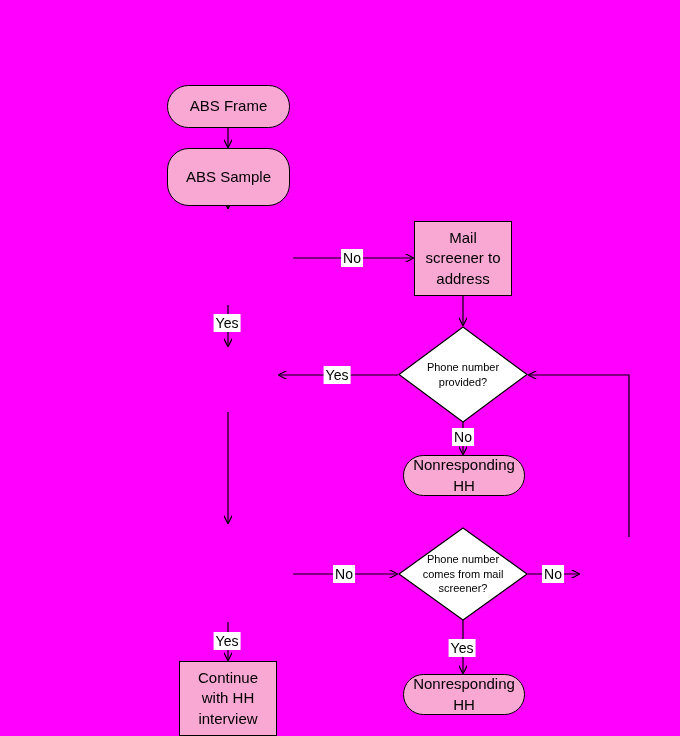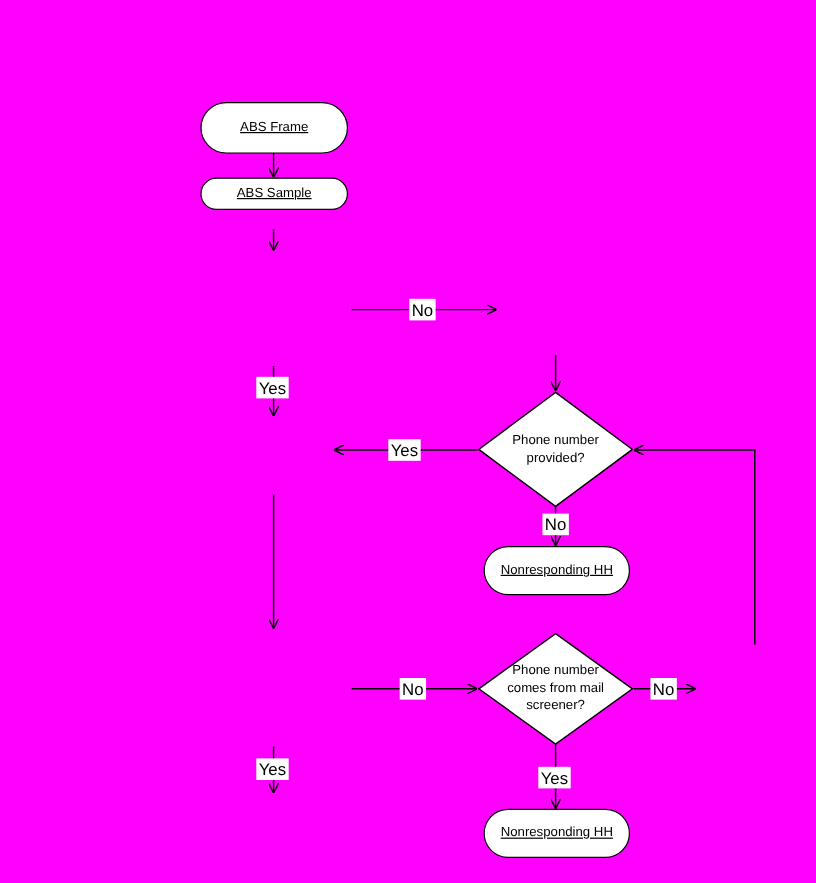--- a/index.html
+++ b/index.html
@@ -16,32 +16,31 @@
     font-family: "Liberation Sans", sans-serif;
   }
   svg#edges {
     position: absolute;
     left: 0; top: 0;
     width: 680px;
     height: 736px;
   }
   .node {
     position: absolute;
-    background: #ffffff;
+    background: #f9a8d4;
     border: 1px solid #000000;
     box-sizing: border-box;
     display: flex;
     align-items: center;
     justify-content: center;
     text-align: center;
-    font-size: 11px;
+    font-size: 15px;
     color: #000000;
     line-height: 1.35;
     z-index: 2;
-    text-decoration: underline;
   }
   .node.terminal { border-radius: 22px; }
   .node.process  { border-radius: 0; }
   .node-label { padding: 0 8px; white-space: pre-line; }
   .diamond {
     position: absolute;
     z-index: 2;
   }
   .diamond svg { position: absolute; left: 0; top: 0; overflow: visible; }
   .diamond .diamond-text {
@@ -108,25 +107,29 @@
       <path d="M 463 620 L 463 673"></path>
 
       <path d="M 629 537 L 629 375 L 529 375"></path>
     </g>
   </svg>
 
   <div class="node terminal" style="left:167px; top:85px; width:123px; height:43px;">
     <span class="node-label">ABS Frame</span>
   </div>
 
-  <div class="node terminal" style="left:167px; top:148px; width:123px; height:27px;">
+  <div class="node terminal" style="left:167px; top:148px; width:123px; height:58px;">
     <span class="node-label">ABS Sample</span>
   </div>
 
 
+  <div class="node process" style="left:414px; top:221px; width:98px; height:75px;">
+    <span class="node-label">Mail screener to
+address</span>
+  </div>
 
 
   <div class="diamond" style="left:398px; top:326px; width:130px; height:97px;">
     <svg width="130" height="97" viewBox="0 0 130 97" xmlns="http://www.w3.org/2000/svg">
       <polygon points="65,1 129,48.5 65,96 1,48.5" fill="#FFFFFF" stroke="#000000" stroke-width="1.2"></polygon>
     </svg>
     <span class="diamond-text">Phone number
 provided?</span>
   </div>
 
@@ -138,20 +141,24 @@
   <div class="diamond" style="left:398px; top:527px; width:130px; height:94px;">
     <svg width="130" height="94" viewBox="0 0 130 94" xmlns="http://www.w3.org/2000/svg">
       <polygon points="65,1 129,47 65,93 1,47" fill="#FFFFFF" stroke="#000000" stroke-width="1.2"></polygon>
     </svg>
     <span class="diamond-text">Phone number
 comes from mail
 screener?</span>
   </div>
 
 
+  <div class="node process" style="left:179px; top:661px; width:98px; height:75px;">
+    <span class="node-label">Continue with HH
+interview</span>
+  </div>
 
   <div class="node terminal" style="left:403px; top:674px; width:122px; height:41px;">
     <span class="node-label">Nonresponding HH</span>
   </div>
 
   <div class="edge-label" style="left:352px; top:258px;">No</div>
 
   <div class="edge-label" style="left:227px; top:323px;">Yes</div>
 
   <div class="edge-label" style="left:337px; top:375px;">Yes</div>

